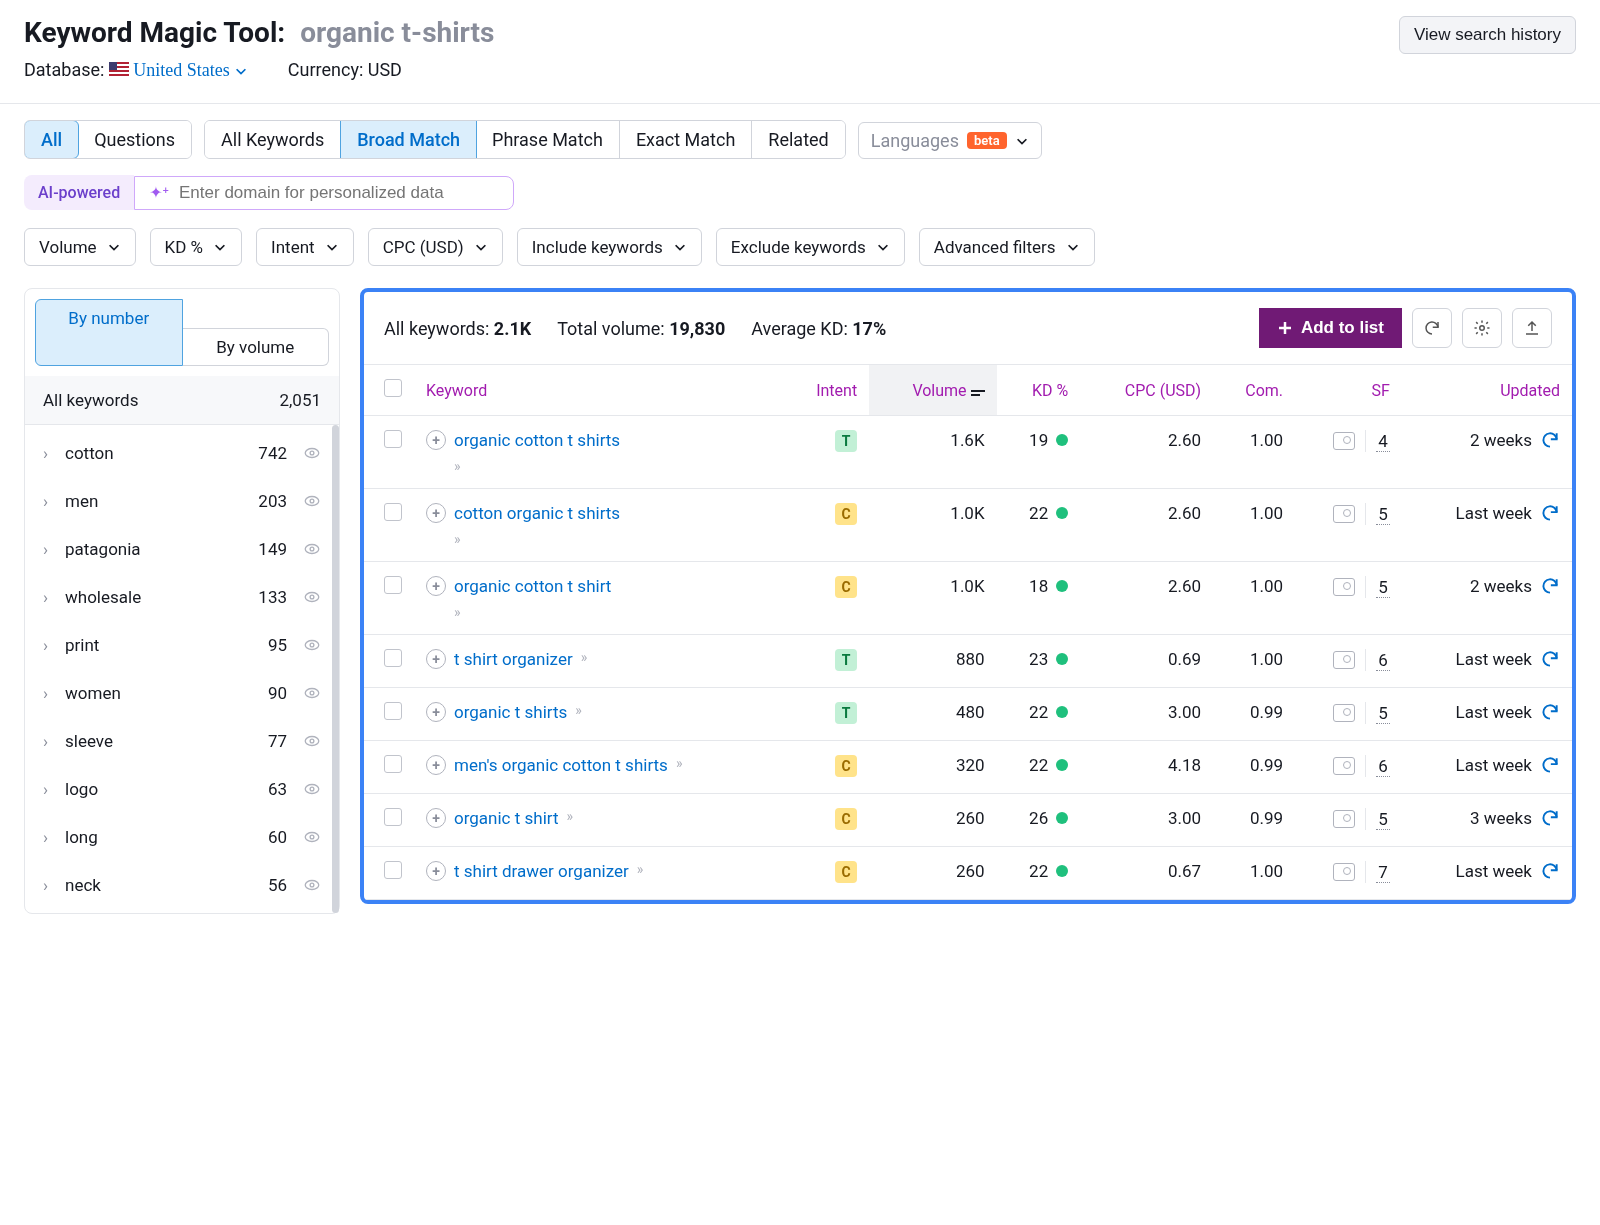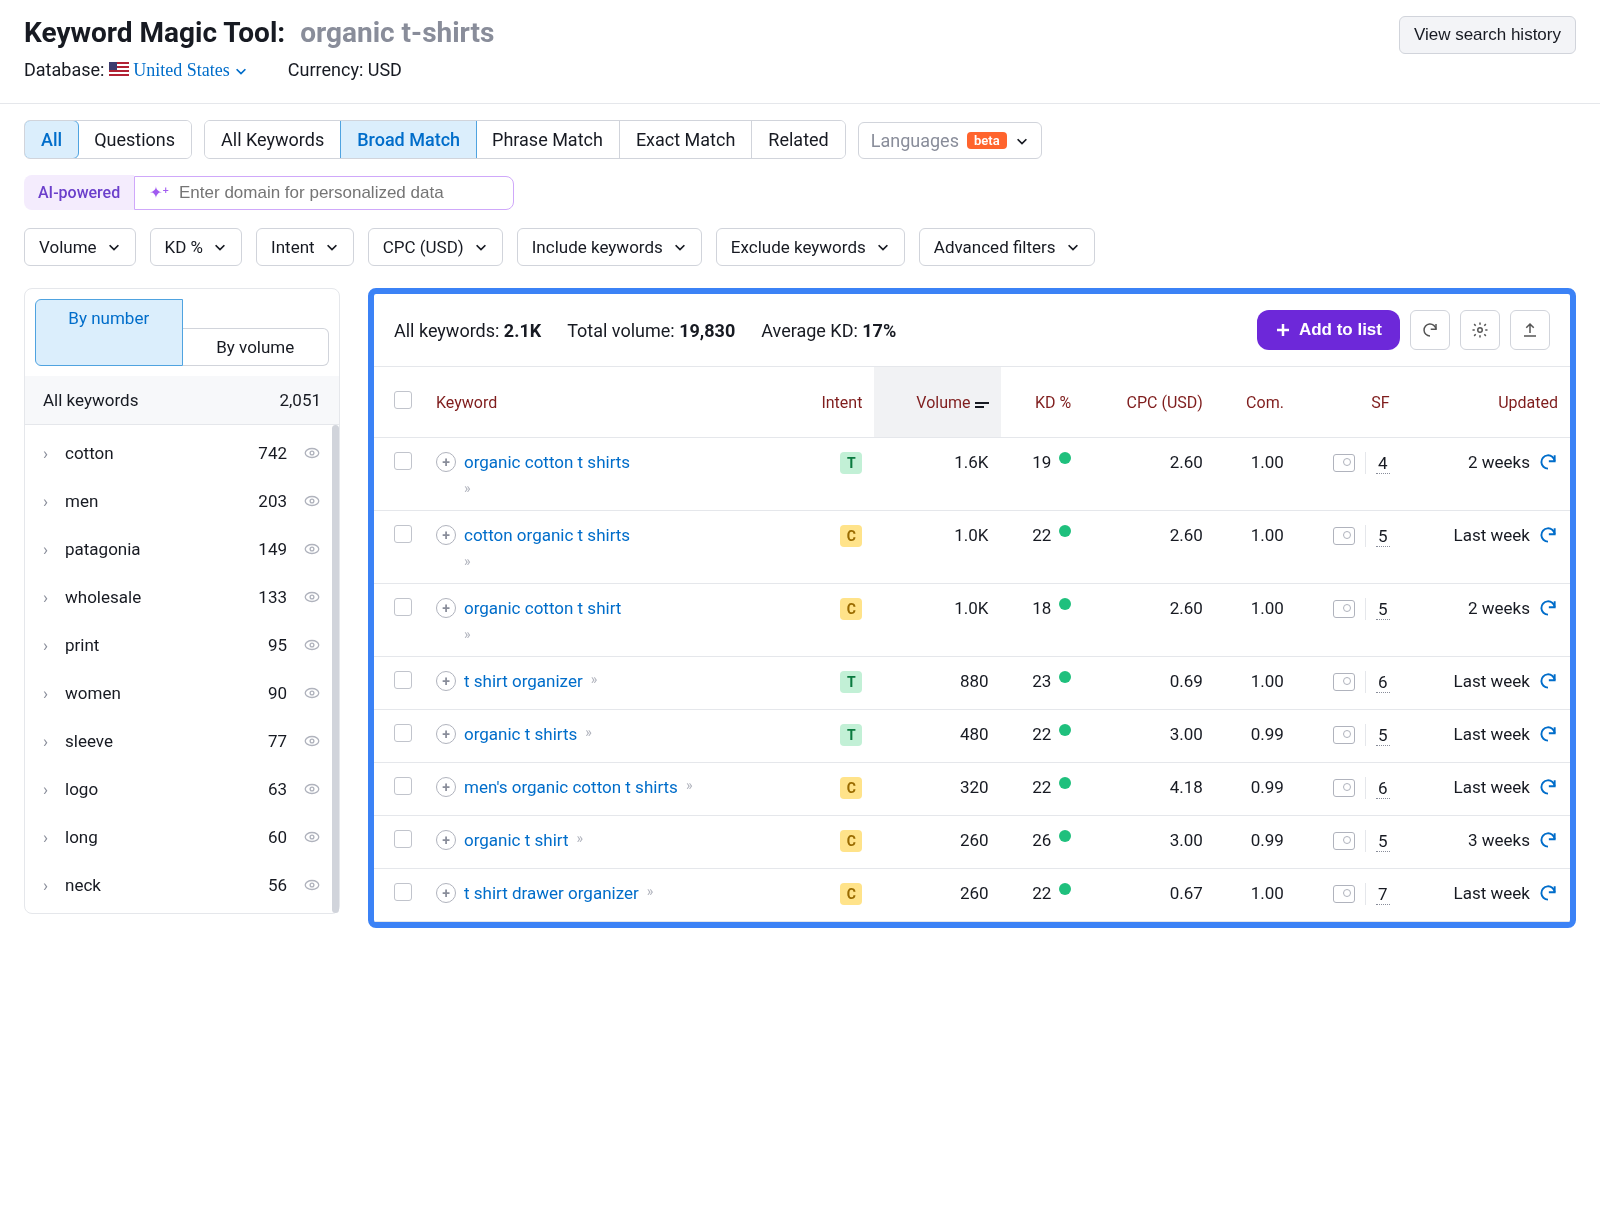--- a/index.html
+++ b/index.html
@@ -43,45 +43,45 @@
 .side-tabs .seg.active { background: #dbeefc; color: #006dca; border-color: #4fa3e0; }
 .all-kw-row { display: flex; justify-content: space-between; padding: 14px 18px; font-size: 17px; border-bottom: 1px solid #e5e7eb; background:#f7f8fa; }
 .kw-list { padding: 4px 0; position: relative; }
 .kw-list::after { content:""; position:absolute; right:0; top:0; bottom:0; width:7px; background:#d1d4db; border-radius:4px; }
 .kw-item { display: flex; align-items: center; padding: 14px 18px; font-size: 17px; cursor: pointer; gap: 12px; }
 .kw-item .chev { color: #898d9a; width: 10px; }
 .kw-item .name { flex: 1; }
 .kw-item .count { color: #171a22; margin-right: 4px; }
 .eye-icon { width: 18px; height: 18px; color: #b0b3bd; }
 
-.main { flex: 1; border: 6px solid #3b82f6; border-radius: 8px; background: #fff; overflow: hidden; margin-left: 8px; }
+.main { flex: 1; border: 4px solid #3b82f6; border-radius: 8px; background: #fff; overflow: hidden; }
 .summary-row { display: flex; justify-content: space-between; align-items: center; padding: 16px 20px; }
 .summary-stats { display: flex; gap: 26px; font-size: 18px; }
 .summary-stats b { font-weight: 700; }
 .summary-actions { display: flex; gap: 10px; align-items: center; }
-.add-btn { background: #6d28d9; color: #fff; border: none; border-radius: 12px; padding: 10px 18px; font-size: 17px; font-weight: 600; display: flex; align-items: center; gap: 8px; cursor: pointer; }
+.add-btn { background: #701a75; color: #fff; border: none; border-radius: 0; padding: 10px 18px; font-size: 17px; font-weight: 600; display: flex; align-items: center; gap: 8px; cursor: pointer; }
 .icon-btn { width: 40px; height: 40px; border: 1px solid #d1d4db; border-radius: 6px; background: #fff; display: flex; align-items: center; justify-content: center; cursor: pointer; color: #555; }
 
 table { width: 100%; border-collapse: collapse; }
-thead th { text-align: right; font-weight: 400; font-size: 16px; color: #7f1d1d; padding: 24px 12px; border-top: 1px solid #e5e7eb; border-bottom: 1px solid #e5e7eb; }
+thead th { text-align: right; font-weight: 400; font-size: 16px; color: #a21caf; padding: 14px 12px; border-top: 1px solid #e5e7eb; border-bottom: 1px solid #e5e7eb; }
 thead th.left { text-align: left; }
 thead th.checkbox-col { width: 44px; padding-left: 20px; }
 thead th.sorted { background: #f1f2f4; }
 tbody td { padding: 14px 12px; font-size: 17px; border-bottom: 1px solid #e5e7eb; text-align: right; vertical-align: top; }
 tbody td.left { text-align: left; }
 tbody td.checkbox-col { padding-left:20px; }
 .checkbox { width: 18px; height: 18px; border: 1.5px solid #c1c4cc; border-radius: 3px; display: inline-block; cursor: pointer; }
 .kw-cell { display: flex; align-items: flex-start; gap: 8px; max-width: 260px; flex-wrap: wrap; }
 .plus-circ { width: 20px; height: 20px; border: 1.5px solid #b0b3bd; border-radius: 50%; display: inline-flex; align-items: center; justify-content: center; color: #898d9a; font-size: 14px; flex-shrink: 0; cursor: pointer; font-weight:600; }
 .kw-link { color: #006dca; cursor: pointer; }
 .chevrons { color: #b0b3bd; font-size: 14px; letter-spacing: -2px; }
 .intent-badge { display: inline-flex; width: 22px; height: 22px; border-radius: 4px; align-items: center; justify-content: center; font-weight: 700; font-size: 14px; }
 .intent-T { background: #c2f0d6; color: #0a7a3f; }
 .intent-C { background: #ffe38a; color: #9a6b00; }
-.kd-cell { display: inline-flex; align-items: flex-start; gap: 8px; }
+.kd-cell { display: inline-flex; align-items: center; gap: 8px; }
 .kd-dot { width: 12px; height: 12px; border-radius: 50%; background: #1fc07d; display: inline-block; }
 .serp-icon { width: 22px; height: 18px; border: 1.5px solid #b0b3bd; border-radius: 3px; display: inline-block; position: relative; }
 .serp-icon::after { content:""; position:absolute; width:6px; height:6px; border:1.5px solid #b0b3bd; border-radius:50%; right:3px; top:3px; }
 .sf-cell { display:inline-flex; align-items:center; gap:10px; }
 .sf-num { border-bottom: 1px dotted #898d9a; padding: 0 2px; }
 .sf-div { width:1px; height:22px; background:#e5e7eb; }
 .upd-cell { display: inline-flex; align-items: center; gap: 8px; justify-content: flex-end; }
 .refresh-icon { color: #006dca; cursor: pointer; }
 .sort-ic { display:inline-block; margin-left:4px; }
 .sort-ic::before { content:""; display:block; width:14px; height:2px; background:#171a22; margin-bottom:2px; }

